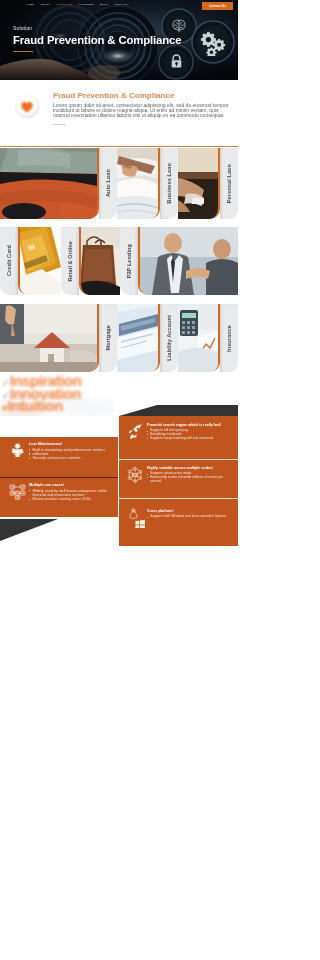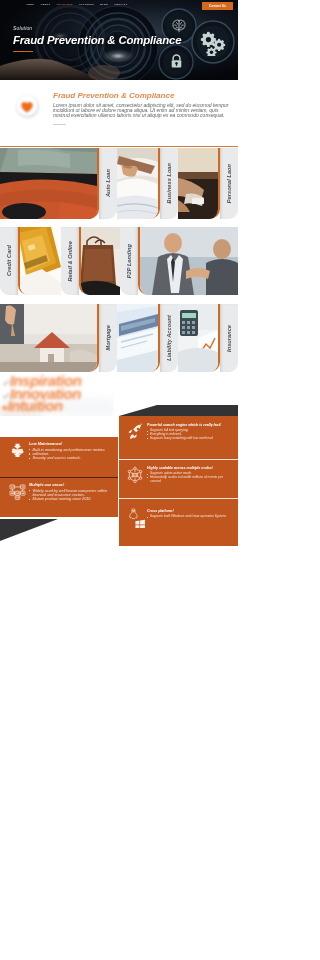--- a/index.html
+++ b/index.html
@@ -1,18 +1,18 @@
 <!DOCTYPE html>
 <html><head>
 <meta charset="utf-8">
 <style>
   html,body{margin:0;padding:0;background:#fff;}
   body{width:238px;height:960px;overflow:hidden;
        font-family:"Liberation Sans",sans-serif;-webkit-font-smoothing:antialiased;}
-  .page{position:relative;width:238px;height:692px;overflow:hidden;background:#fff;font-style:italic;}
+  .page{position:relative;width:238px;height:692px;overflow:hidden;background:#fff;}
 
   
   .hero{position:absolute;left:0;top:0;width:238px;height:80px;overflow:hidden;background:#05070c;}
   .hero-img{position:absolute;inset:0;}
   .nav{position:absolute;left:0;top:0;width:238px;height:12px;z-index:9;}
   .nav-items{position:absolute;left:26px;top:4.2px;display:flex;gap:6.2px;}
   .nav-item{font-size:2.4px;letter-spacing:.26px;color:#b9bdc2;font-weight:700;
             text-transform:uppercase;line-height:1;}
   .nav-item.active{color:#d9600e;}
   .nav-cta{position:absolute;left:202px;top:1.5px;width:31px;height:8.5px;background:#d2691e;

